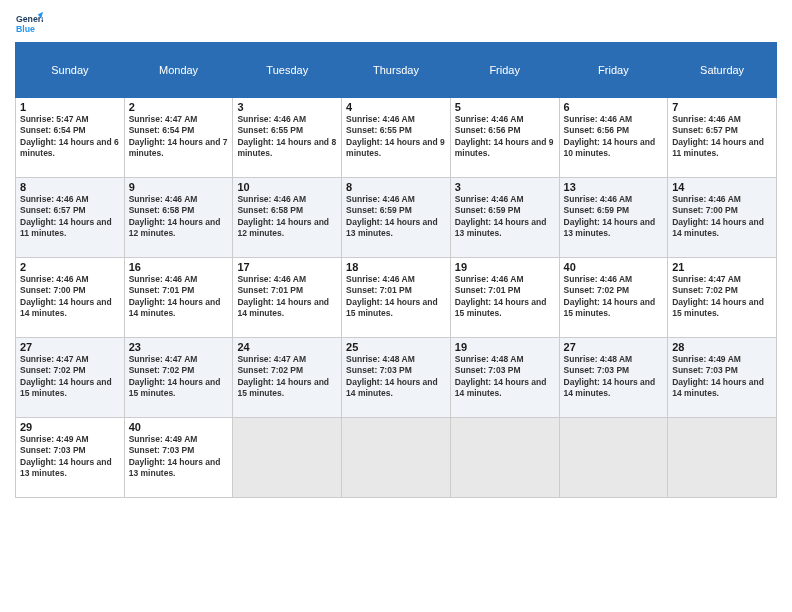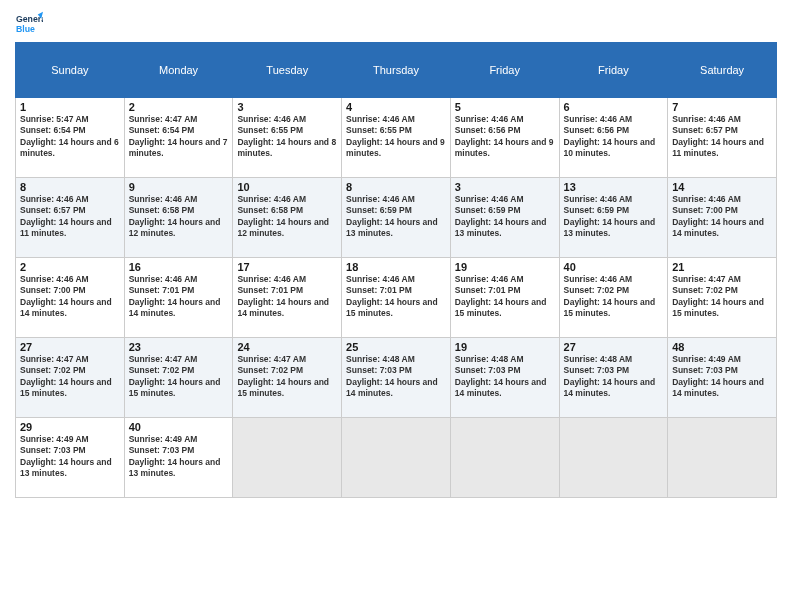--- a/index.html
+++ b/index.html
@@ -332,21 +332,21 @@
       </td>
           <td>
         <span class="day-number">27</span>
         <div class="day-info">
           Sunrise: 4:48 AM<br>
           Sunset: 7:03 PM<br>
           Daylight: 14 hours and 14 minutes.
         </div>
       </td>
           <td>
-        <span class="day-number">48</span>
+        <span class="day-number">28</span>
         <div class="day-info">
           Sunrise: 4:49 AM<br>
           Sunset: 7:03 PM<br>
           Daylight: 14 hours and 14 minutes.
         </div>
       </td>
         </tr>
         <tr>
           <td>
         <span class="day-number">29</span>

